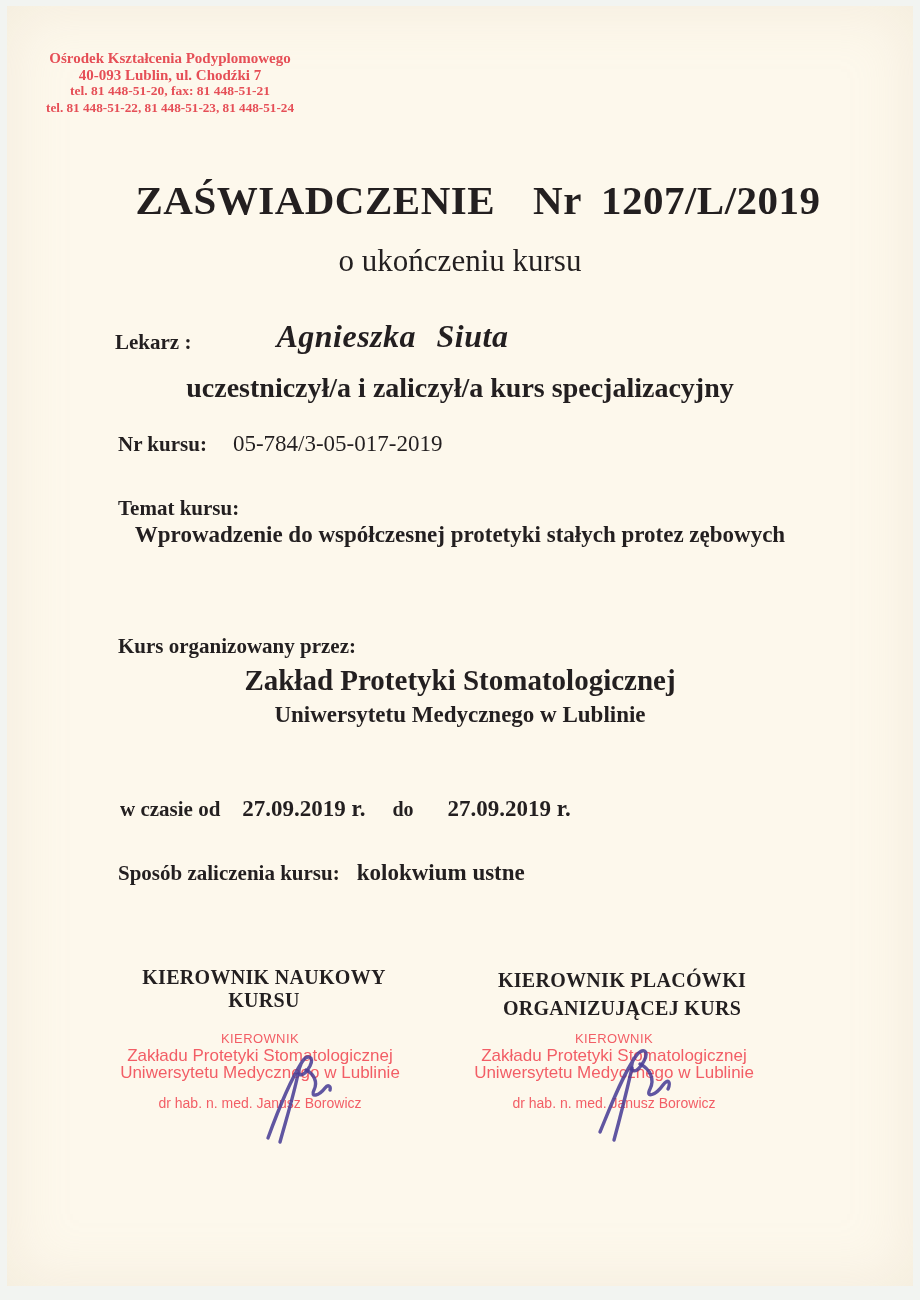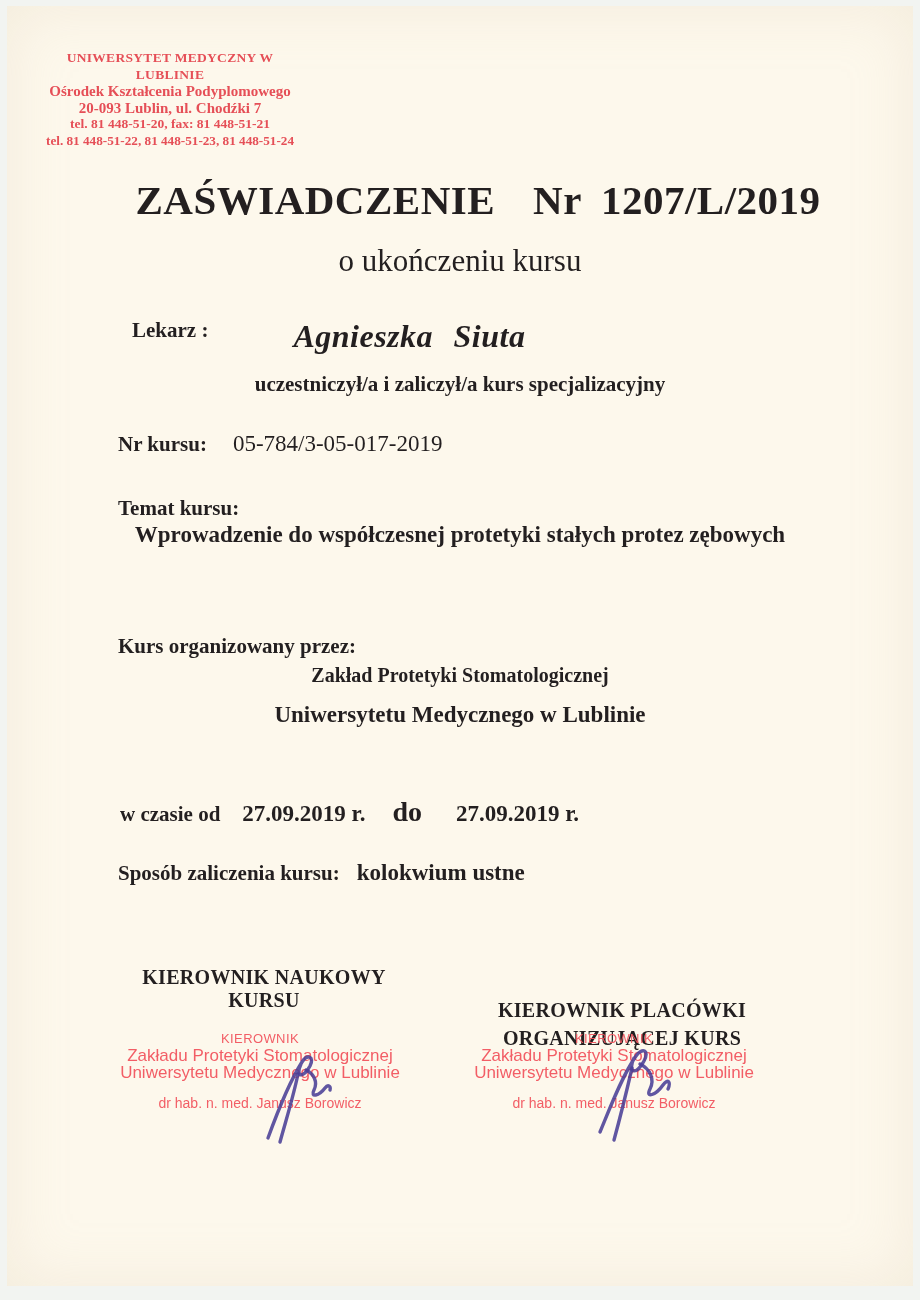--- a/index.html
+++ b/index.html
@@ -48,66 +48,66 @@
     font-size: 41px; font-weight: bold; letter-spacing: 0.5px;
   }
   .title-row .num { margin-left: 38px; word-spacing: 9px; }
 
   .subtitle {
     left: 0; right: 0; top: 243px;
     text-align: center;
     font-size: 31px;
   }
 
-  .lekarz-row { left: 132px; top: 318px; display: flex; align-items: flex-start; }
+  .lekarz-row { left: 115px; top: 318px; display: flex; align-items: flex-end; }
   .lekarz-row .lbl { font-size: 21px; font-weight: bold; }
   .lekarz-row .name {
     font-size: 32px; font-weight: bold; font-style: italic;
     margin-left: 85px; word-spacing: 12px; letter-spacing: 0.5px;
   }
 
   .participation {
     left: 0; right: 0; top: 372px;
     text-align: center;
-    font-size: 21px; font-weight: bold;
+    font-size: 28px; font-weight: bold;
   }
 
   .nr-kursu { left: 118px; top: 431px; display: flex; align-items: baseline; }
   .nr-kursu .lbl { font-size: 21px; font-weight: bold; }
   .nr-kursu .val { font-size: 23px; font-weight: normal; margin-left: 26px; }
 
   .temat-label { left: 118px; top: 496px; font-size: 21px; font-weight: bold; }
   .temat-value {
     left: 0; right: 0; top: 522px;
     text-align: center;
     font-size: 23px; font-weight: bold;
   }
 
   .organizer-label { left: 118px; top: 634px; font-size: 21px; font-weight: bold; }
-  .org-line1 { left: 0; right: 0; top: 664px; text-align: center; font-size: 20px; font-weight: bold; }
+  .org-line1 { left: 0; right: 0; top: 664px; text-align: center; font-size: 29px; font-weight: bold; }
   .org-line2 { left: 0; right: 0; top: 702px; text-align: center; font-size: 23px; font-weight: bold; }
 
   .dates-row { left: 120px; top: 796px; display: flex; align-items: baseline; }
   .dates-row .lbl { font-size: 21px; font-weight: bold; }
   .dates-row .d1 { font-size: 23px; font-weight: bold; margin-left: 22px; }
-  .dates-row .do { font-size: 28px; font-weight: bold; margin-left: 27px; }
+  .dates-row .do { font-size: 20px; font-weight: bold; margin-left: 27px; }
   .dates-row .d2 { font-size: 23px; font-weight: bold; margin-left: 34px; }
 
   .completion-row { left: 118px; top: 860px; display: flex; align-items: baseline; }
   .completion-row .lbl { font-size: 21px; font-weight: bold; }
   .completion-row .val { font-size: 23px; font-weight: bold; margin-left: 17px; }
 
   .sig-title-left {
     left: 116px; top: 966px; width: 296px;
     text-align: center; font-size: 20px; font-weight: bold; letter-spacing: 0.3px;
   }
   .sig-title-right {
     left: 478px; top: 966px; width: 288px;
     text-align: center; font-size: 20px; font-weight: bold;
-    line-height: 28px; letter-spacing: 0.3px; margin-top: 30px;
+    line-height: 28px; letter-spacing: 0.3px;
   }
 
   .kierownik-stamp {
     width: 296px;
     text-align: center;
     font-family: "Liberation Sans", sans-serif;
     color: var(--stamp-red-light);
     line-height: 17px;
     opacity: 0.95;
   }
@@ -129,23 +129,22 @@
   .sig-left { left: 240px; top: 1046px; }
   .sig-right { left: 570px; top: 1042px; }
 </style>
 </head>
 <body>
 
 <div class="scan">
   <div class="paper"></div>
 
   <div class="abs header-stamp">
-    <div class="s1">UNIWERSYTET MEDYCZNY W LUBLINIE</div>
     <div class="s2">Ośrodek Kształcenia Podyplomowego</div>
-    <div class="s3">20-093 Lublin, ul. Chodźki 7</div>
+    <div class="s3">40-093 Lublin, ul. Chodźki 7</div>
     <div class="s4">tel. 81 448-51-20, fax: 81 448-51-21</div>
     <div class="s5">tel. 81 448-51-22, 81 448-51-23, 81 448-51-24</div>
   </div>
 
   <div class="abs title-row">
     <span>ZAŚWIADCZENIE</span><span class="num">Nr 1207/L/2019</span>
   </div>
   <div class="abs subtitle">o ukończeniu kursu</div>
 
   <div class="abs lekarz-row">

